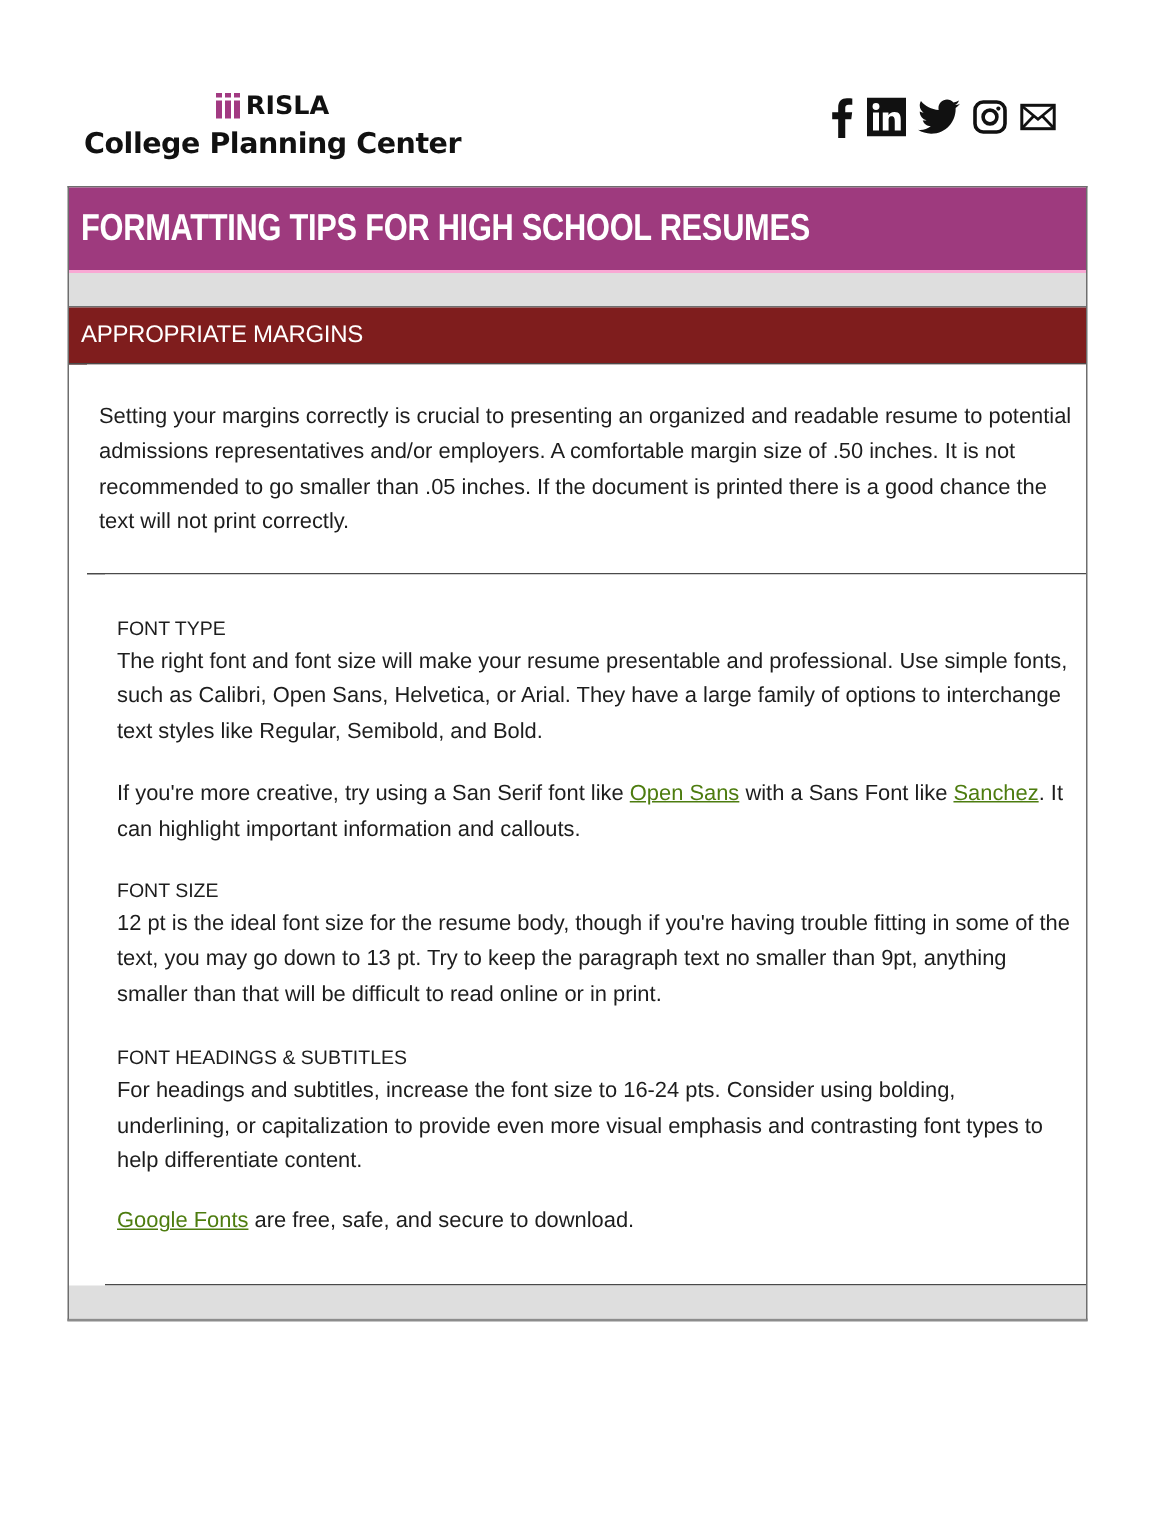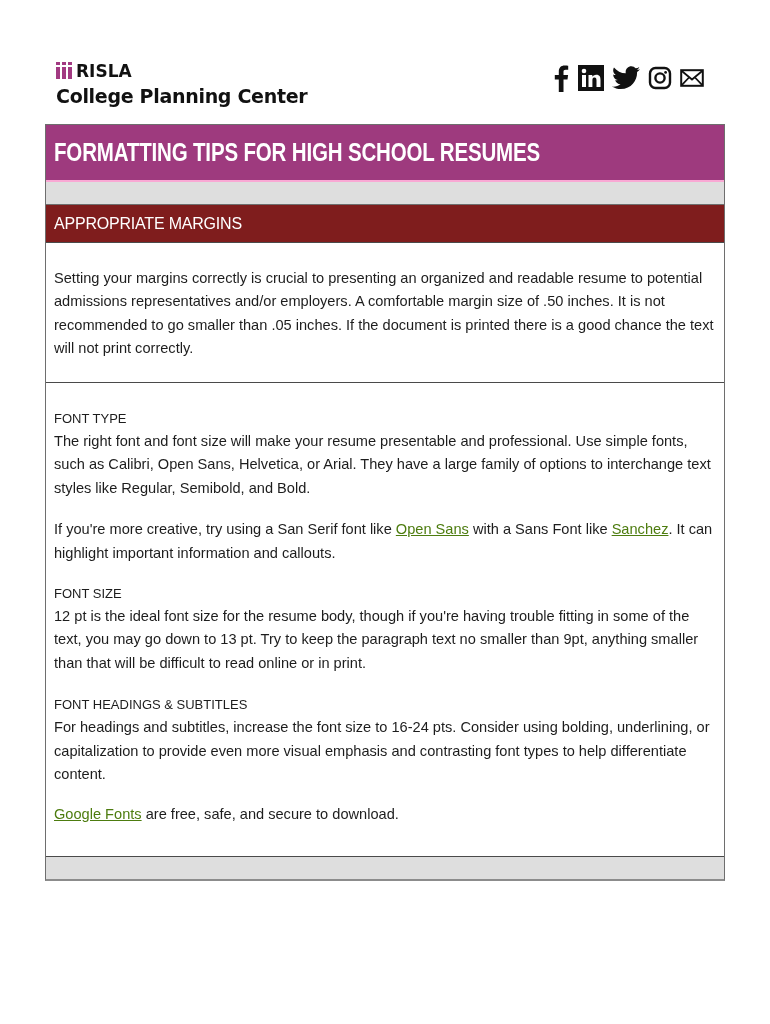--- a/index.html
+++ b/index.html
@@ -12,20 +12,21 @@
     }
     .page { position: relative; width: 770px; height: 1024px; }
 
     
     .logo {
       position: absolute; left: 56px; top: 60px;
     }
     .logo-top {
       display: flex; align-items: center; gap: 4px;
       height: 22px;
+      justify-content: center;
     }
     .logo-bars { display: flex; gap: 2px; align-items: flex-end; height: 16px; }
     .logo-bar { width: 4px; height: 12px; background: #a23a82; position: relative; }
     .logo-bar::before {
       content: ""; position: absolute; left: 0; top: -5px;
       width: 4px; height: 3px; background: #a23a82;
     }
     .logo-risla {
       font-family: "DejaVu Sans", sans-serif;
       font-weight: bold; font-size: 17px; letter-spacing: 0px;
@@ -74,22 +75,22 @@
     .section-head span {
       color: #ffffff; font-size: 16px; font-weight: normal;
       letter-spacing: -0.2px;
     }
     .section-body {
       background: #ffffff;
       padding: 24px 8px 0 8px;
       border-bottom: 1px solid #4a4a4a;
       font-size: 14.6px; line-height: 23.4px; color: #1d1d1d;
     }
-    .body-margins { height: 140px; padding-top: 24px; }
-    .body-font { height: 474px; padding-top: 24px; }
+    .body-margins { height: 140px; padding-top: 24px; margin-left: 12px; }
+    .body-font { height: 474px; padding-top: 24px; margin-left: 24px; }
     .subhead {
       font-size: 13px; line-height: 23px; color: #1d1d1d;
       text-transform: uppercase;
     }
     .para { margin: 0; }
     .gap-18 { height: 18px; }
     .gap-17 { height: 17px; }
     a.link { color: #4d7c0f; text-decoration: underline; }
     .footer-row { background: #dedede; height: 22px; }
   </style>

